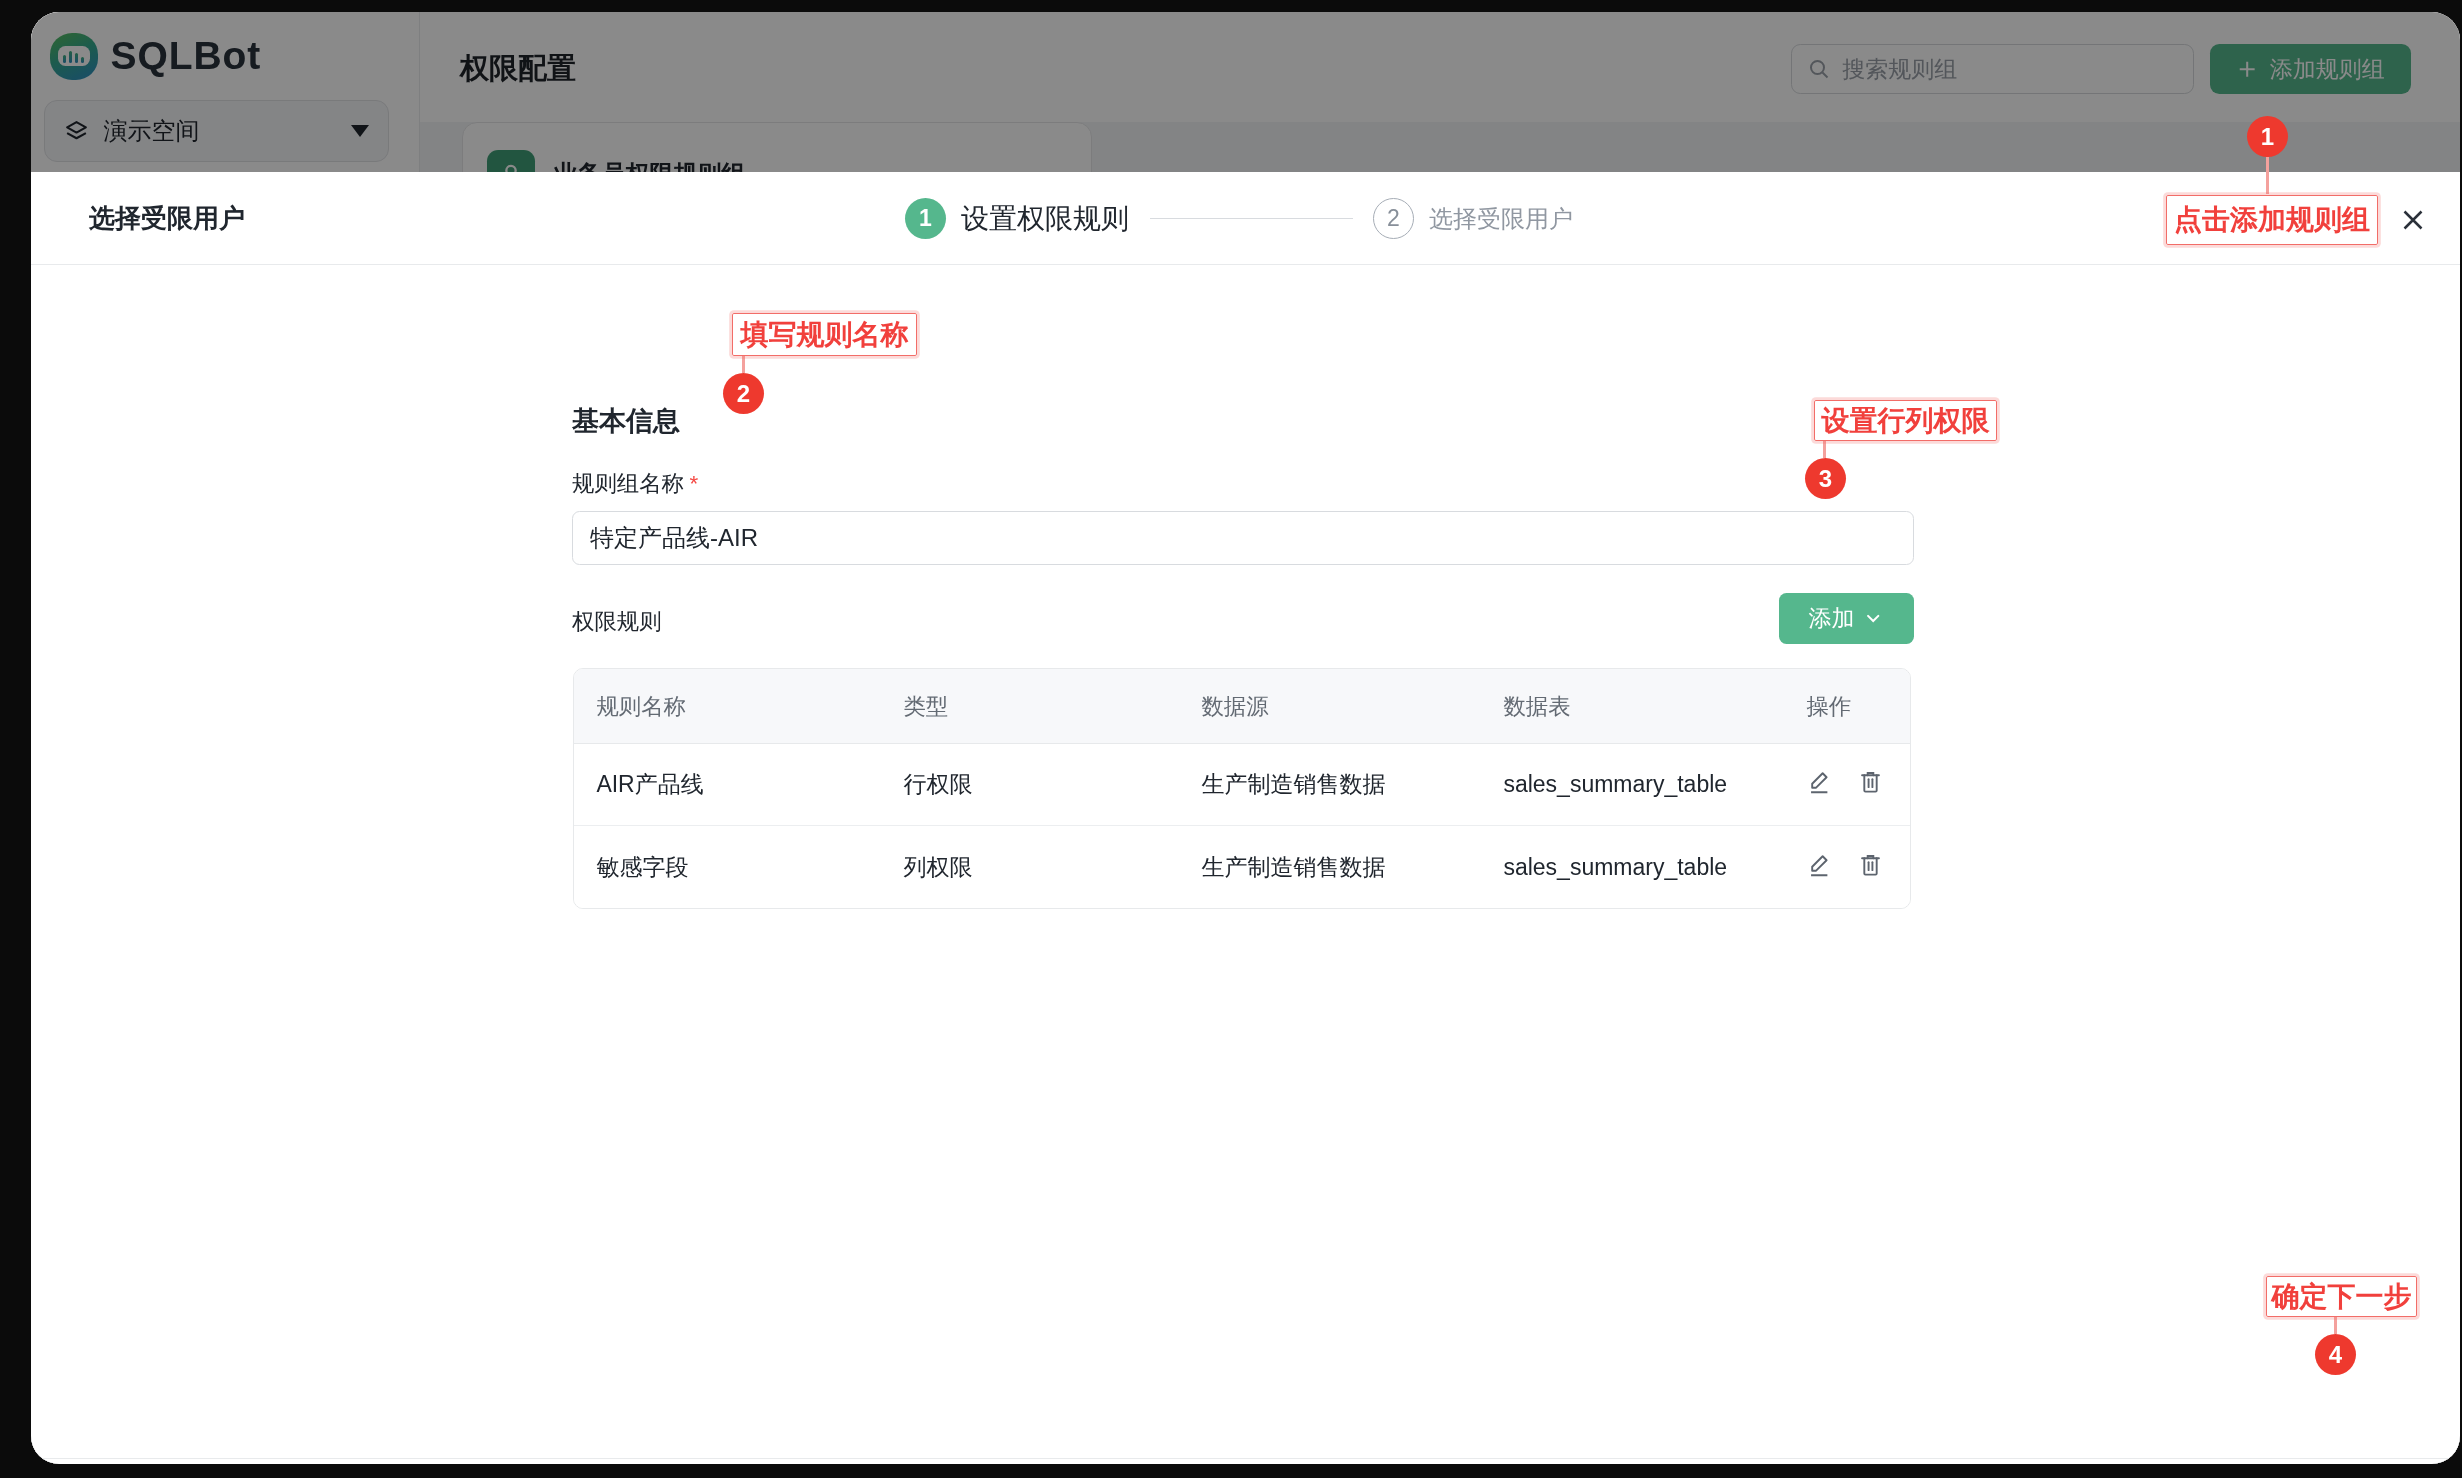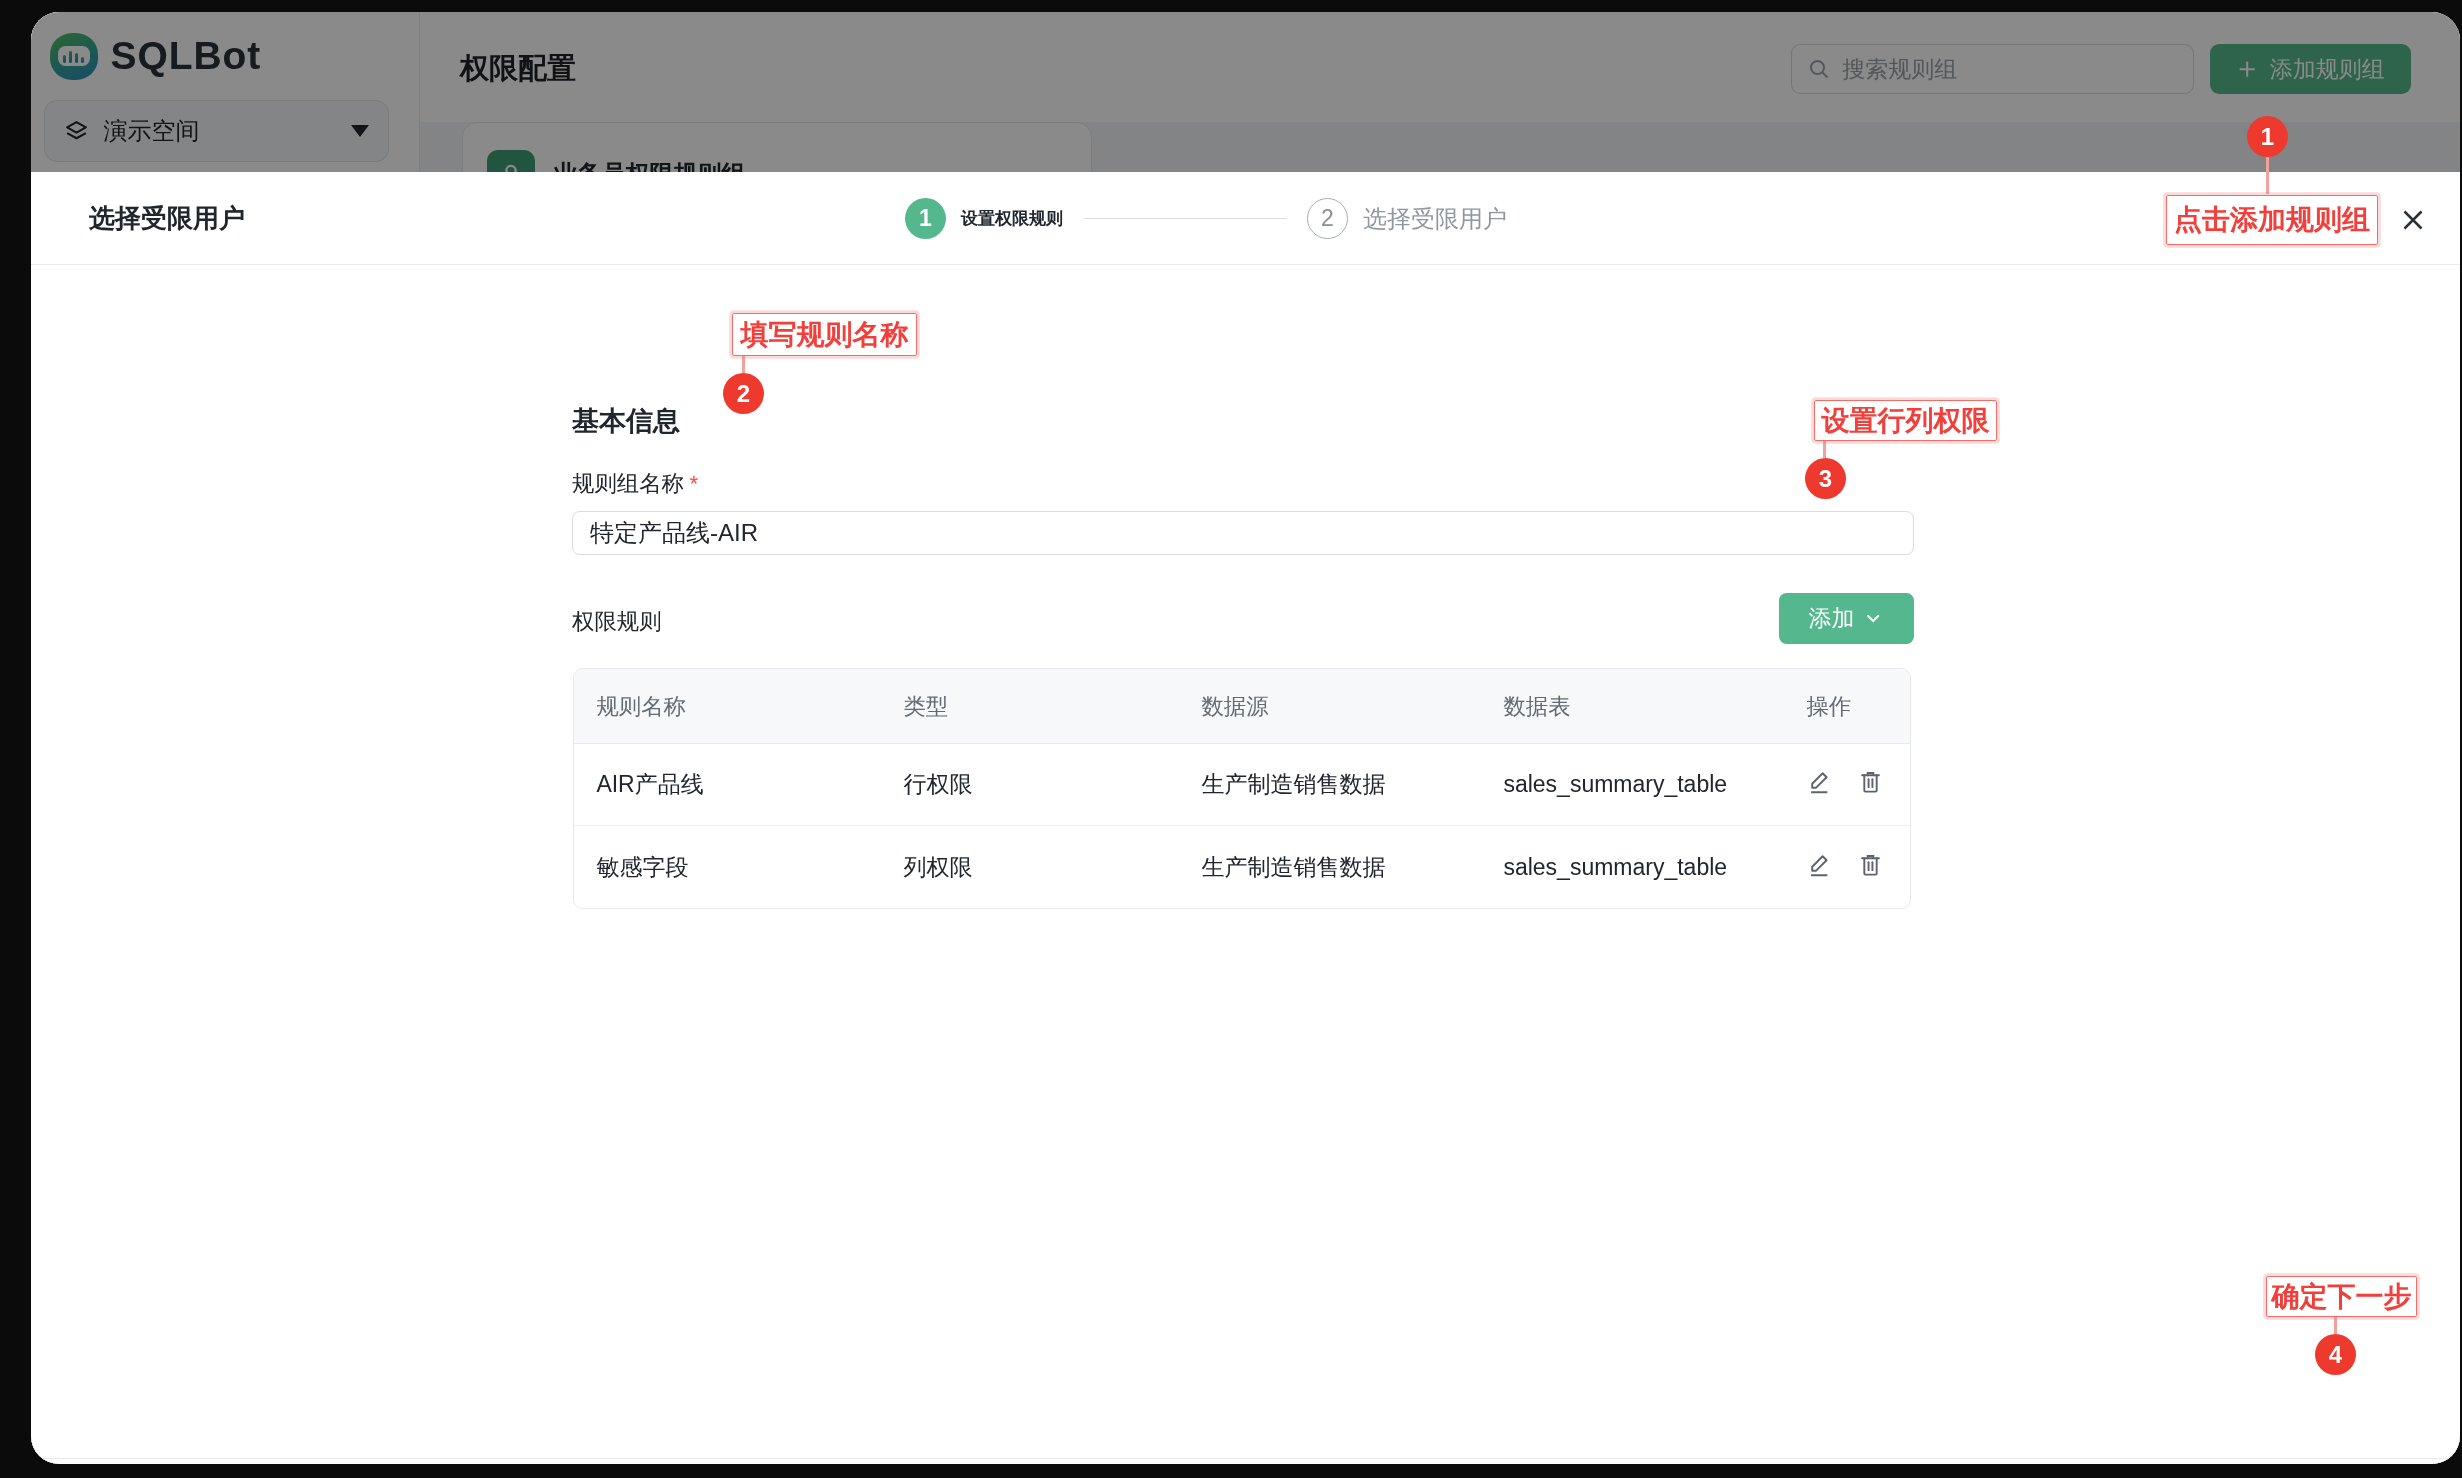--- a/index.html
+++ b/index.html
@@ -58,32 +58,32 @@
   
   .modal { position:absolute; left:0; top:160px; width:100%; height:1292px; background:#fff; }
   .modal-header { position:relative; height:93px; border-bottom:0.9px solid #e8eaec; }
   .modal-title { position:absolute; left:58px; top:0; height:93px; display:flex; align-items:center;
                  font-size:26px; font-weight:600; color:#20262e; }
   .stepper { position:absolute; left:874px; top:0; height:93px; display:flex; align-items:center; gap:20.5px; }
   .step { display:flex; align-items:center; gap:15px; }
   .step-circle { width:41px; height:41px; border-radius:50%; display:flex; align-items:center;
                  justify-content:center; font-size:23px; }
   .step.active .step-circle { background:#55b78d; color:#fff; font-weight:700; }
-  .step.active .step-label { font-size:17px; font-weight:700; color:#20262e; }
+  .step.active .step-label { font-size:28px; font-weight:400; color:#20262e; }
   .step.inactive .step-circle { background:#fff; border:1.4px solid #a6adb6; color:#878f99; }
   .step.inactive .step-label { font-size:24px; color:#9097a1; }
   .step-line { width:203px; height:1.9px; background:#d8dbdf; }
   .modal-close { position:absolute; right:30px; top:31px; width:34px; height:34px; border:none;
                  background:transparent; color:#2b313a; cursor:pointer; padding:0; }
 
   .modal-body { position:relative; width:100%; height:1199px; }
   .section-heading { position:absolute; left:541px; top:138px; font-size:27px; font-weight:700; color:#20262e; }
   .field-label { position:absolute; left:541px; top:203px; font-size:22.4px; color:#20262e; }
   .required { color:#f54a45; margin-left:5.6px; }
-  .name-input { position:absolute; left:541px; top:246px; width:1342px; height:44px;
+  .name-input { position:absolute; left:541px; top:246px; width:1342px; height:54px;
                 border:1.4px solid #d8dbdf; border-radius:7.5px; font-size:24px; color:#20262e;
                 padding:0 17px; outline:none; font-family:inherit; background:#fff; }
   .rules-label { position:absolute; left:541px; top:341px; font-size:22.4px; color:#20262e; }
   .add-rule-btn { position:absolute; left:1748px; top:328px; width:135px; height:51px;
                   border:none; border-radius:7.5px; background:#55b78d; color:#fff; font-size:23px;
                   display:flex; align-items:center; justify-content:center; gap:7.5px;
                   font-family:inherit; cursor:pointer; }
 
   .rules-table { position:absolute; left:542px; top:403px; width:1338px; border-collapse:separate;
                  border-spacing:0; border:0.9px solid #e7e9eb; border-radius:10px; overflow:hidden; }

